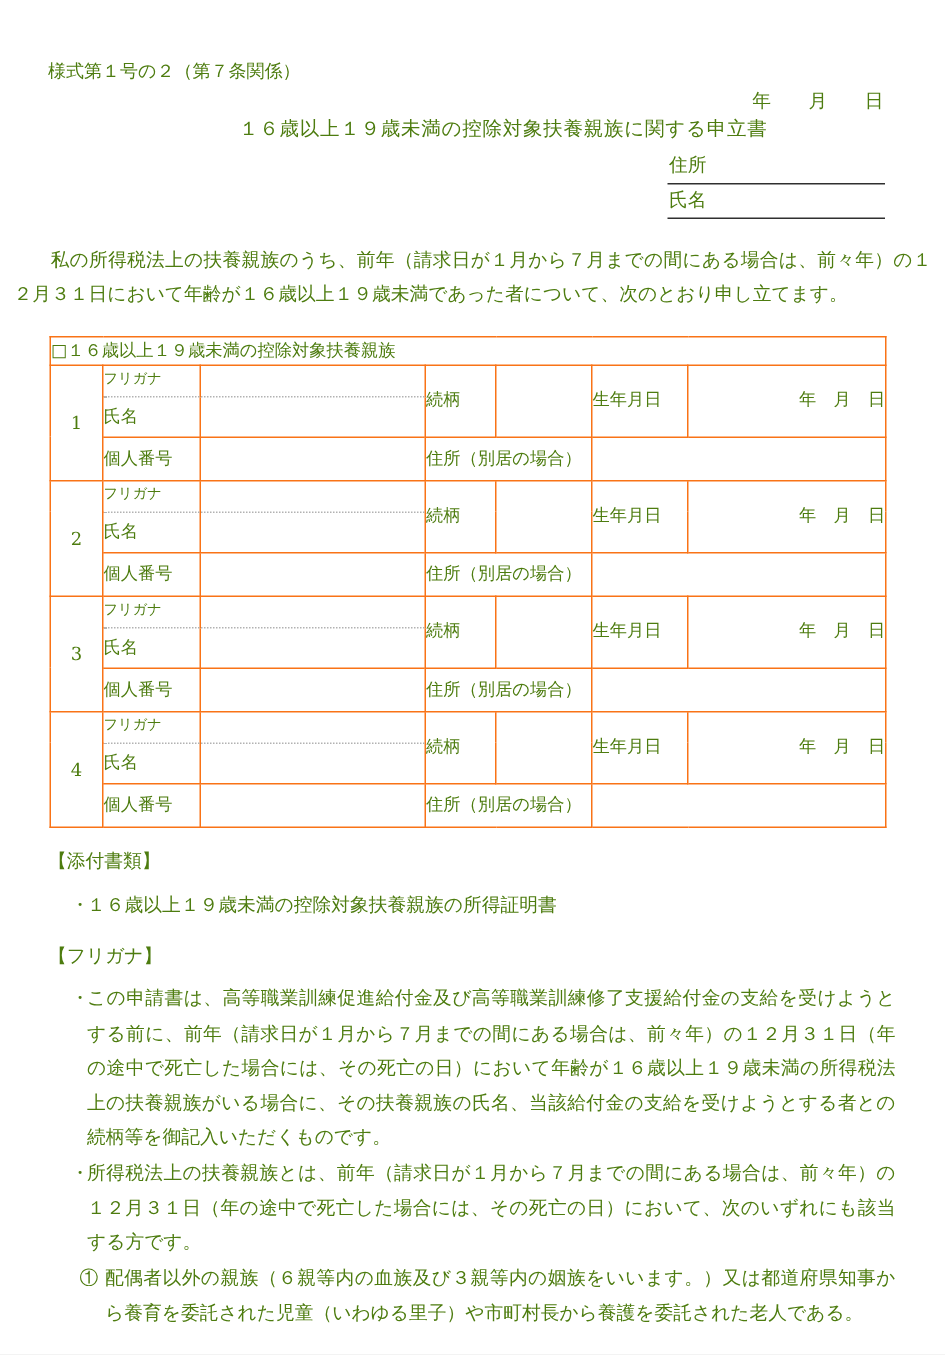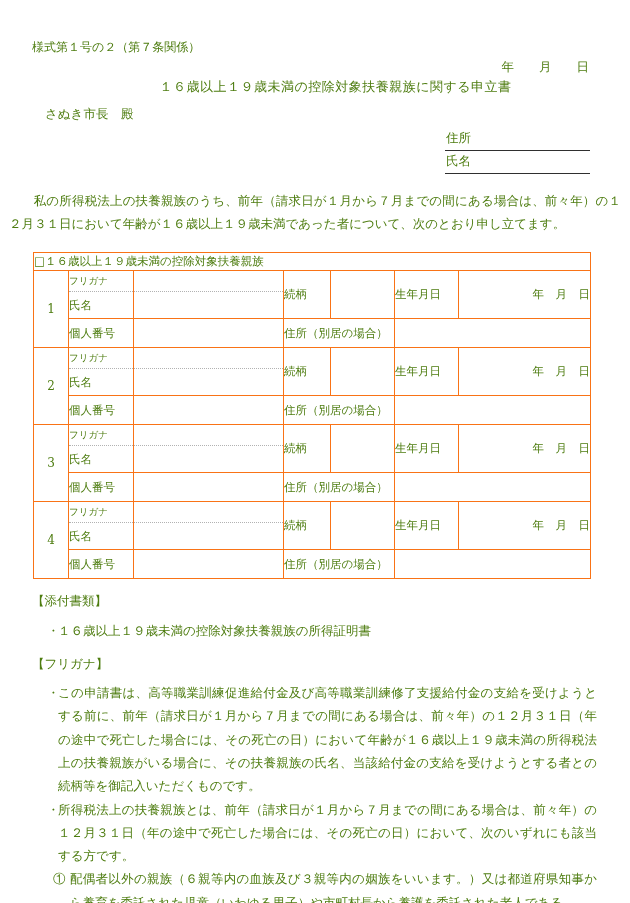--- a/index.html
+++ b/index.html
@@ -47,21 +47,20 @@
 <body>
 
 <div class="page">
 
   <div class="form-number">様式第１号の２（第７条関係）</div>
 
   <div class="date-top">年　　月　　日</div>
 
   <div class="doc-title">１６歳以上１９歳未満の控除対象扶養親族に関する申立書</div>
 
-  <div class="addressee">さぬき市長　殿</div>
 
   <div class="contact">
     <div class="contact-row">
       <span class="lbl">住所</span>
     </div>
     <div class="contact-row">
       <span class="lbl">氏名</span>
     </div>
   </div>
 

